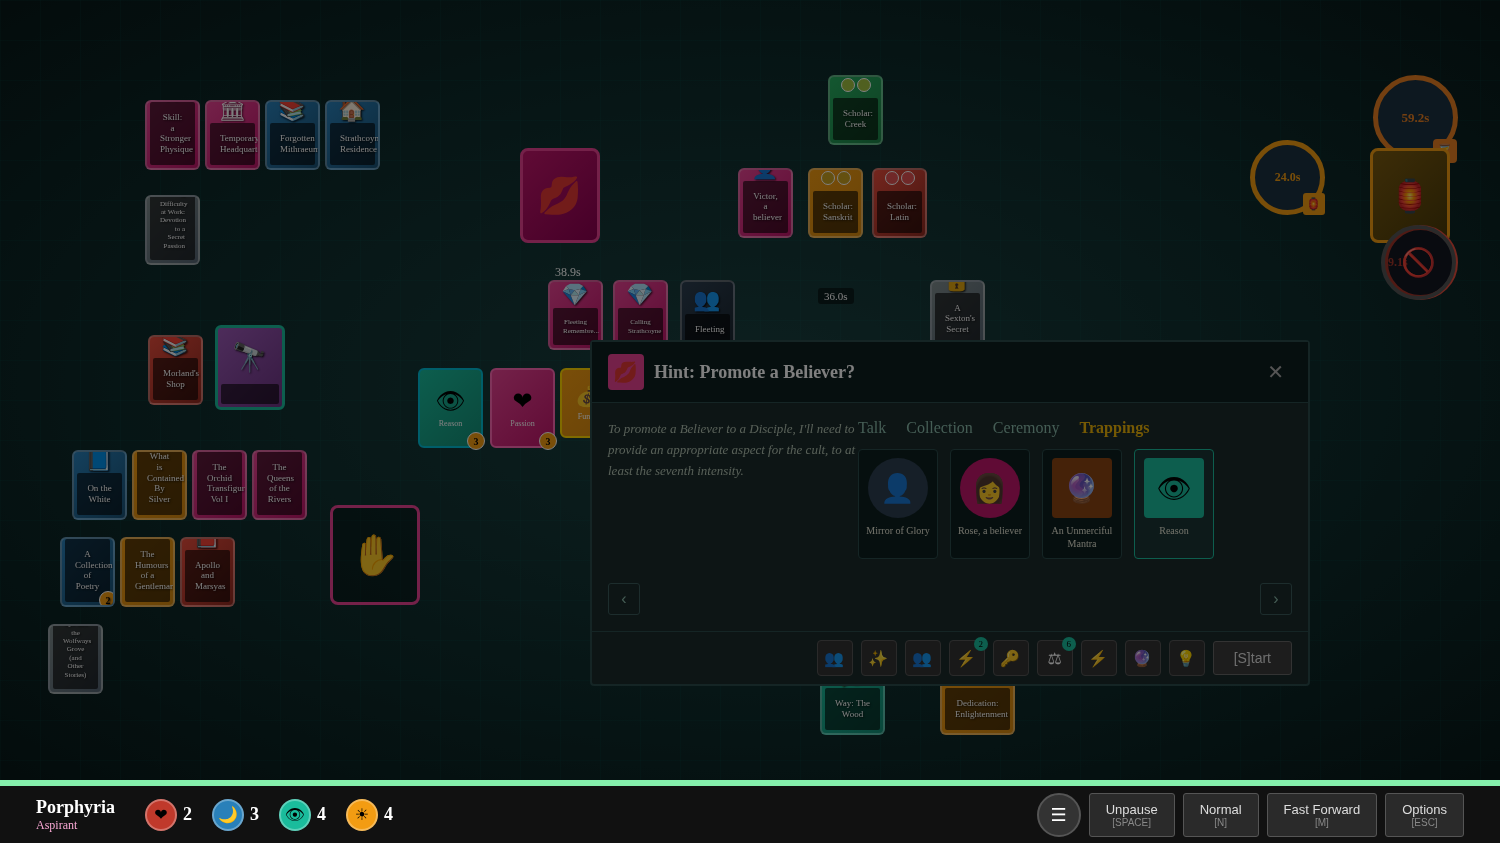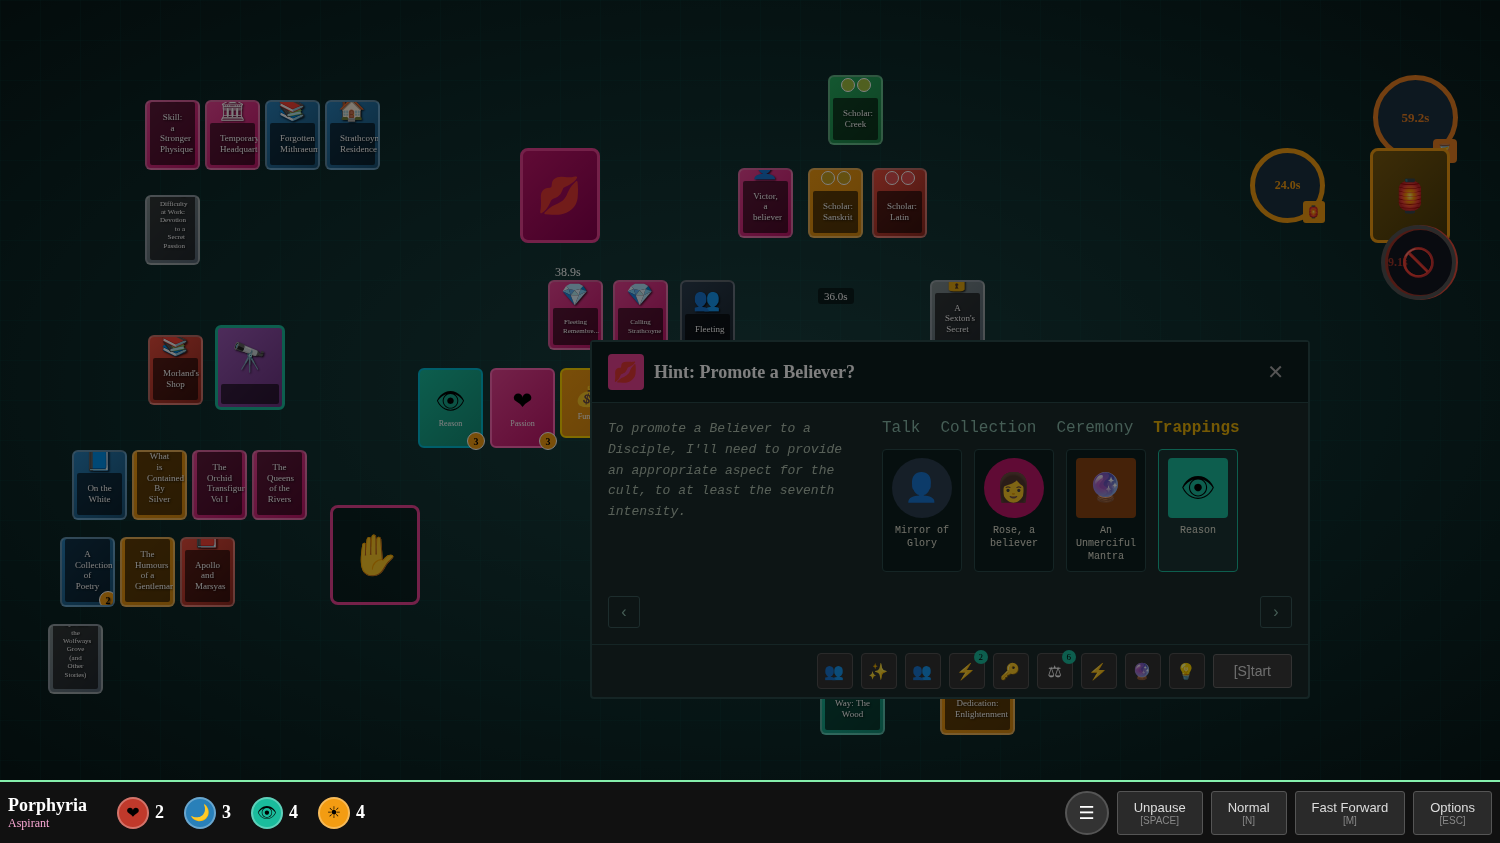--- a/index.html
+++ b/index.html
@@ -35,22 +35,22 @@
     
     #bottom-bar {
       width: 1500px;
       height: 63px;
       background: #111;
       position: absolute;
       bottom: 0;
       left: 0;
       display: flex;
       align-items: center;
-      padding: 0 8px;
-      border-top: 2px solid #86efac;
+      padding: 0 36px;
+      border-top: 6px solid #86efac;
     }
 
     #player-info {
       display: flex;
       flex-direction: column;
       margin-right: 30px;
     }
     #player-name {
       color: #fff;
       font-size: 18px;
@@ -225,22 +225,21 @@
     #modal-close {
       color: #aaa;
       font-size: 20px;
       cursor: pointer;
       padding: 4px 8px;
     }
 
     #modal-body {
       display: flex;
       padding: 16px;
-      gap: 24px;
-      font-family: Liberation Mono, monospace;
+      gap: 0;
     }
 
     #modal-description {
       flex: 0 0 250px;
       color: #b0c0b0;
       font-size: 13px;
       line-height: 1.6;
       font-style: italic;
     }
 
@@ -548,21 +547,21 @@
     <div class="card-label">Dedication: Enlightenment</div>
   </div>
 
   <div style="position:absolute;right:42px;top:75px;">
     <div style="width:85px;height:85px;border-radius:50%;background:#1a3040;border:5px solid #e67e22;display:flex;align-items:center;justify-content:center;flex-direction:column;position:relative;">
       <span style="color:#e67e22;font-size:13px;font-weight:bold;">59.2s</span>
       <div style="position:absolute;bottom:-8px;right:-4px;width:24px;height:24px;background:#e67e22;border-radius:4px;display:flex;align-items:center;justify-content:center;font-size:14px;">⏳</div>
     </div>
   </div>
 
-  <div style="position:absolute;right:175px;top:148px;text-align:center;">
+  <div style="position:absolute;right:175px;top:140px;text-align:center;">
     <div style="width:75px;height:75px;border-radius:50%;background:#1a3040;border:5px solid #f39c12;display:flex;align-items:center;justify-content:center;flex-direction:column;">
       <span style="color:#f39c12;font-size:12px;font-weight:bold;">24.0s</span>
     </div>
 
     <div style="position:absolute;top:5px;left:5px;width:65px;height:65px;border-radius:50%;display:flex;align-items:center;justify-content:center;">
       <div style="position:absolute;bottom:-5px;right:-5px;width:22px;height:22px;background:#f39c12;border-radius:3px;display:flex;align-items:center;justify-content:center;font-size:12px;">🏮</div>
     </div>
   </div>
 
   <div style="position:absolute;right:50px;top:148px;width:80px;height:95px;background:linear-gradient(135deg,#7a5a10,#4a3a08);border:3px solid #f39c12;border-radius:8px;display:flex;align-items:center;justify-content:center;font-size:32px;">🏮</div>

